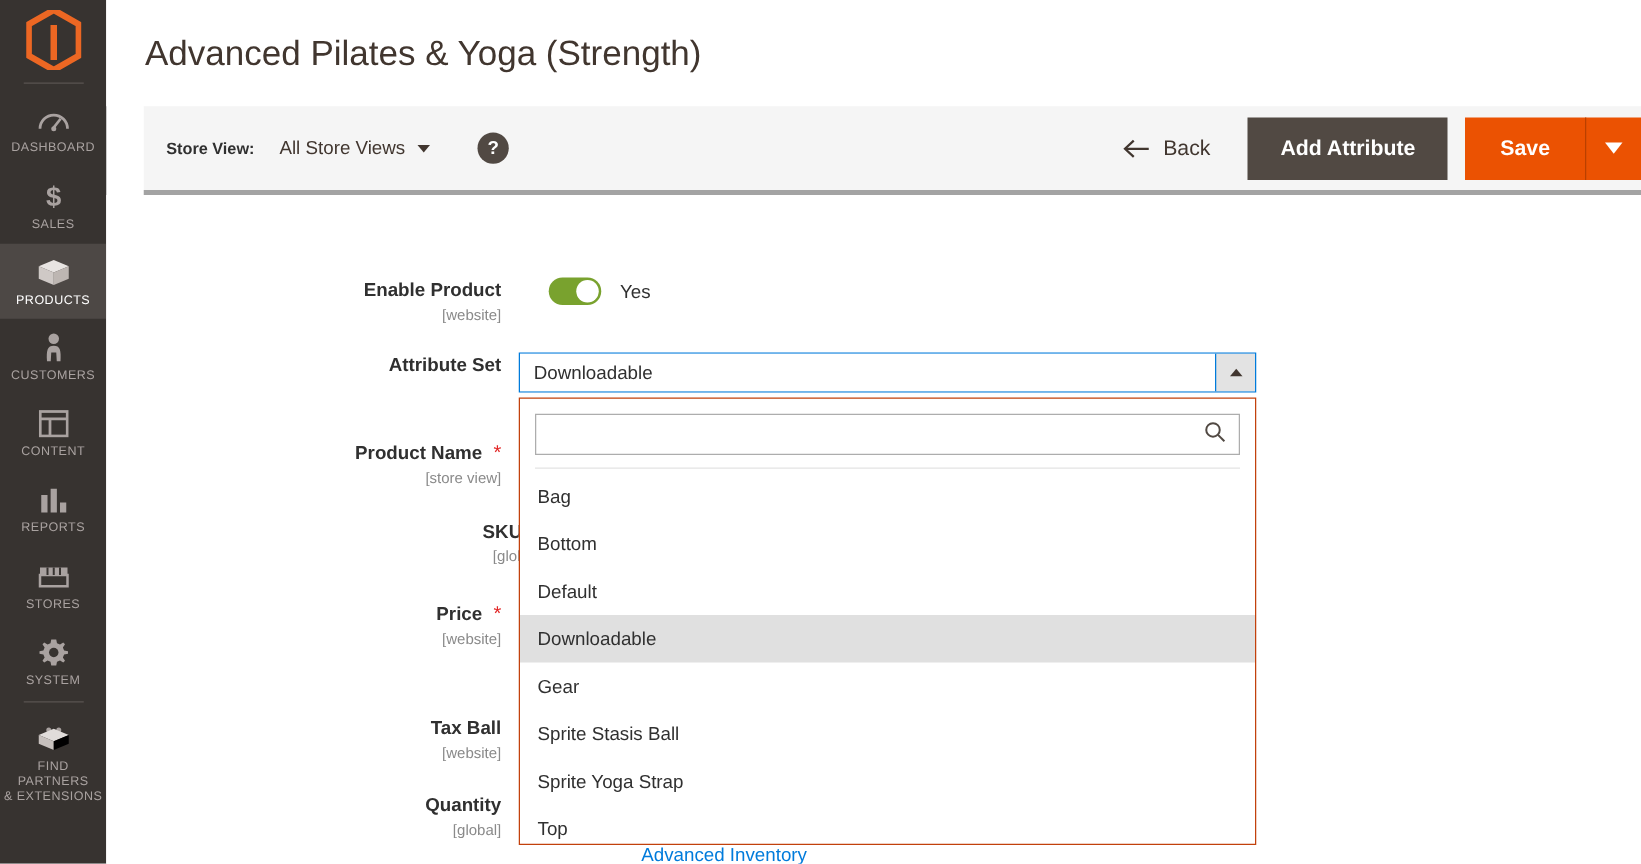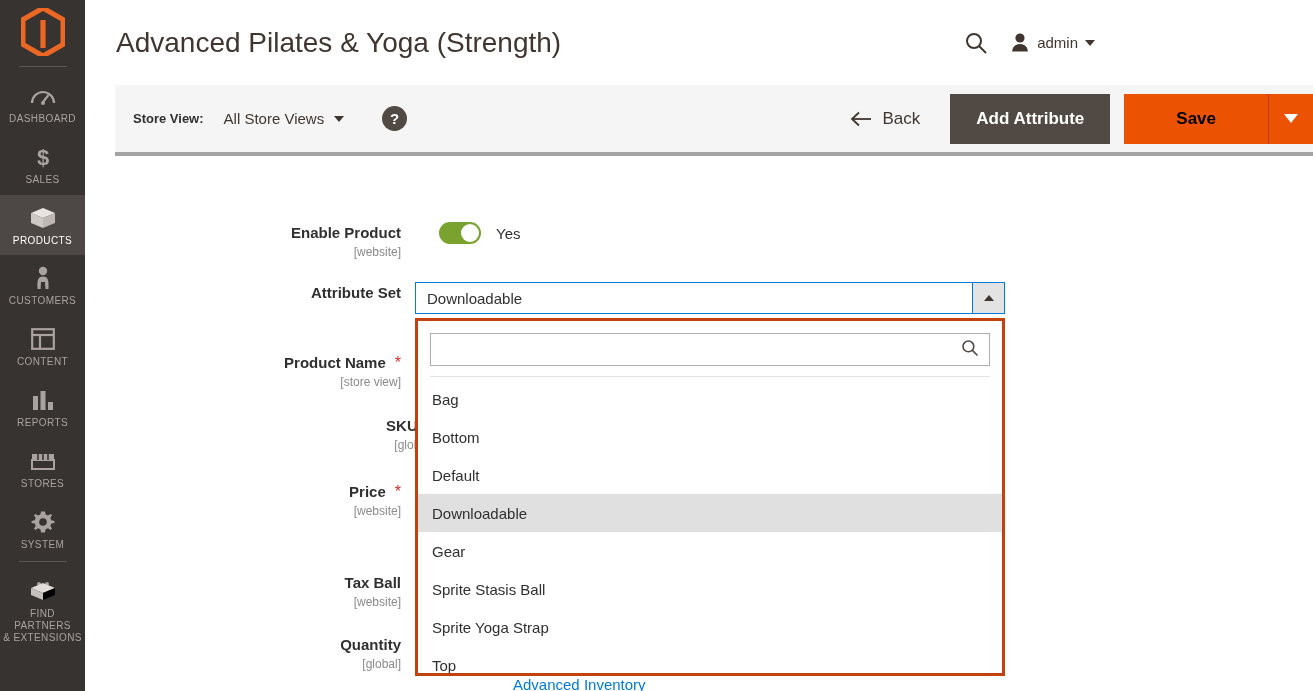--- a/index.html
+++ b/index.html
@@ -104,23 +104,23 @@
   .btn-attr {
     align-self: center; background: #514943; color: #ffffff;
     font-size: 17px; font-weight: bold;
     padding: 15px 26px; border: none; cursor: pointer;
     margin-left: 14px; white-space: nowrap;
   }
   .save-group {
     align-self: center; display: flex; margin-left: 14px;
   }
   .btn-save {
-    background: #eb5202; color: #000000;
+    background: #eb5202; color: #ffffff;
     font-size: 17px; font-weight: bold;
-    padding: 15px 52px; border: none; cursor: pointer;
+    padding: 15px 28px; border: none; cursor: pointer;
     white-space: nowrap;
   }
   .btn-save-toggle {
     background: #eb5202; border: none; border-left: 1px solid #ba4000;
     width: 45px; cursor: pointer;
     display: flex; align-items: center; justify-content: center;
   }
   .caret-wht {
     width: 0; height: 0; border-left: 7px solid transparent;
     border-right: 7px solid transparent; border-top: 9px solid #ffffff;
@@ -179,21 +179,21 @@
     cursor: pointer;
   }
   .caret-up {
     width: 0; height: 0; border-left: 5px solid transparent;
     border-right: 5px solid transparent; border-bottom: 6px solid #41362f;
   }
 
   .combo-panel {
     position: absolute; left: 0; top: 36px;
     width: 590px; height: 358px;
-    background: #ffffff; border: 3px solid #c2410c;
+    background: #ffffff; border: 1px solid #c2410c;
     z-index: 50;
     display: flex; flex-direction: column;
   }
   .panel-search-row { padding: 12px 12px 10px 12px; }
   .panel-search {
     position: relative; width: 100%; height: 33px;
     border: 1px solid #adadad; background: #ffffff;
     display: flex; align-items: center;
   }
   .panel-search input {
@@ -334,36 +334,20 @@
           <path d="M26 8 L14 13 L14 20 L26 15 Z" fill="#b3acа8"></path>
         </svg>
       </span>
       <span class="nav-label">FIND PARTNERS
 &amp; EXTENSIONS</span>
     </div>
   </nav>
 
   <header class="page-header">
     <h1 class="page-title">Advanced Pilates &amp; Yoga (Strength)</h1>
-    <div class="header-right">
-      <span class="hdr-search">
-        <svg width="24" height="24" viewBox="0 0 24 24">
-          <circle cx="10" cy="10" r="7" fill="none" stroke="#41362f" stroke-width="2"></circle>
-          <line x1="15" y1="15" x2="22" y2="22" stroke="#41362f" stroke-width="2"></line>
-        </svg>
-      </span>
-      <span class="admin-menu">
-        <svg width="20" height="22" viewBox="0 0 20 22">
-          <circle cx="10" cy="6" r="4.6" fill="#41362f"></circle>
-          <path d="M10 12 C4.4 12 2.2 16 2.2 19.6 L17.8 19.6 C17.8 16 15.6 12 10 12 Z" fill="#41362f"></path>
-        </svg>
-        <span class="admin-name">admin</span>
-        <span class="caret-dn"></span>
-      </span>
-    </div>
   </header>
 
   <div class="toolbar">
     <span class="sv-label">Store View:</span>
     <span class="sv-select">
       <span class="sv-value">All Store Views</span>
       <span class="caret-dn"></span>
     </span>
     <span class="help-icon">?</span>
 

